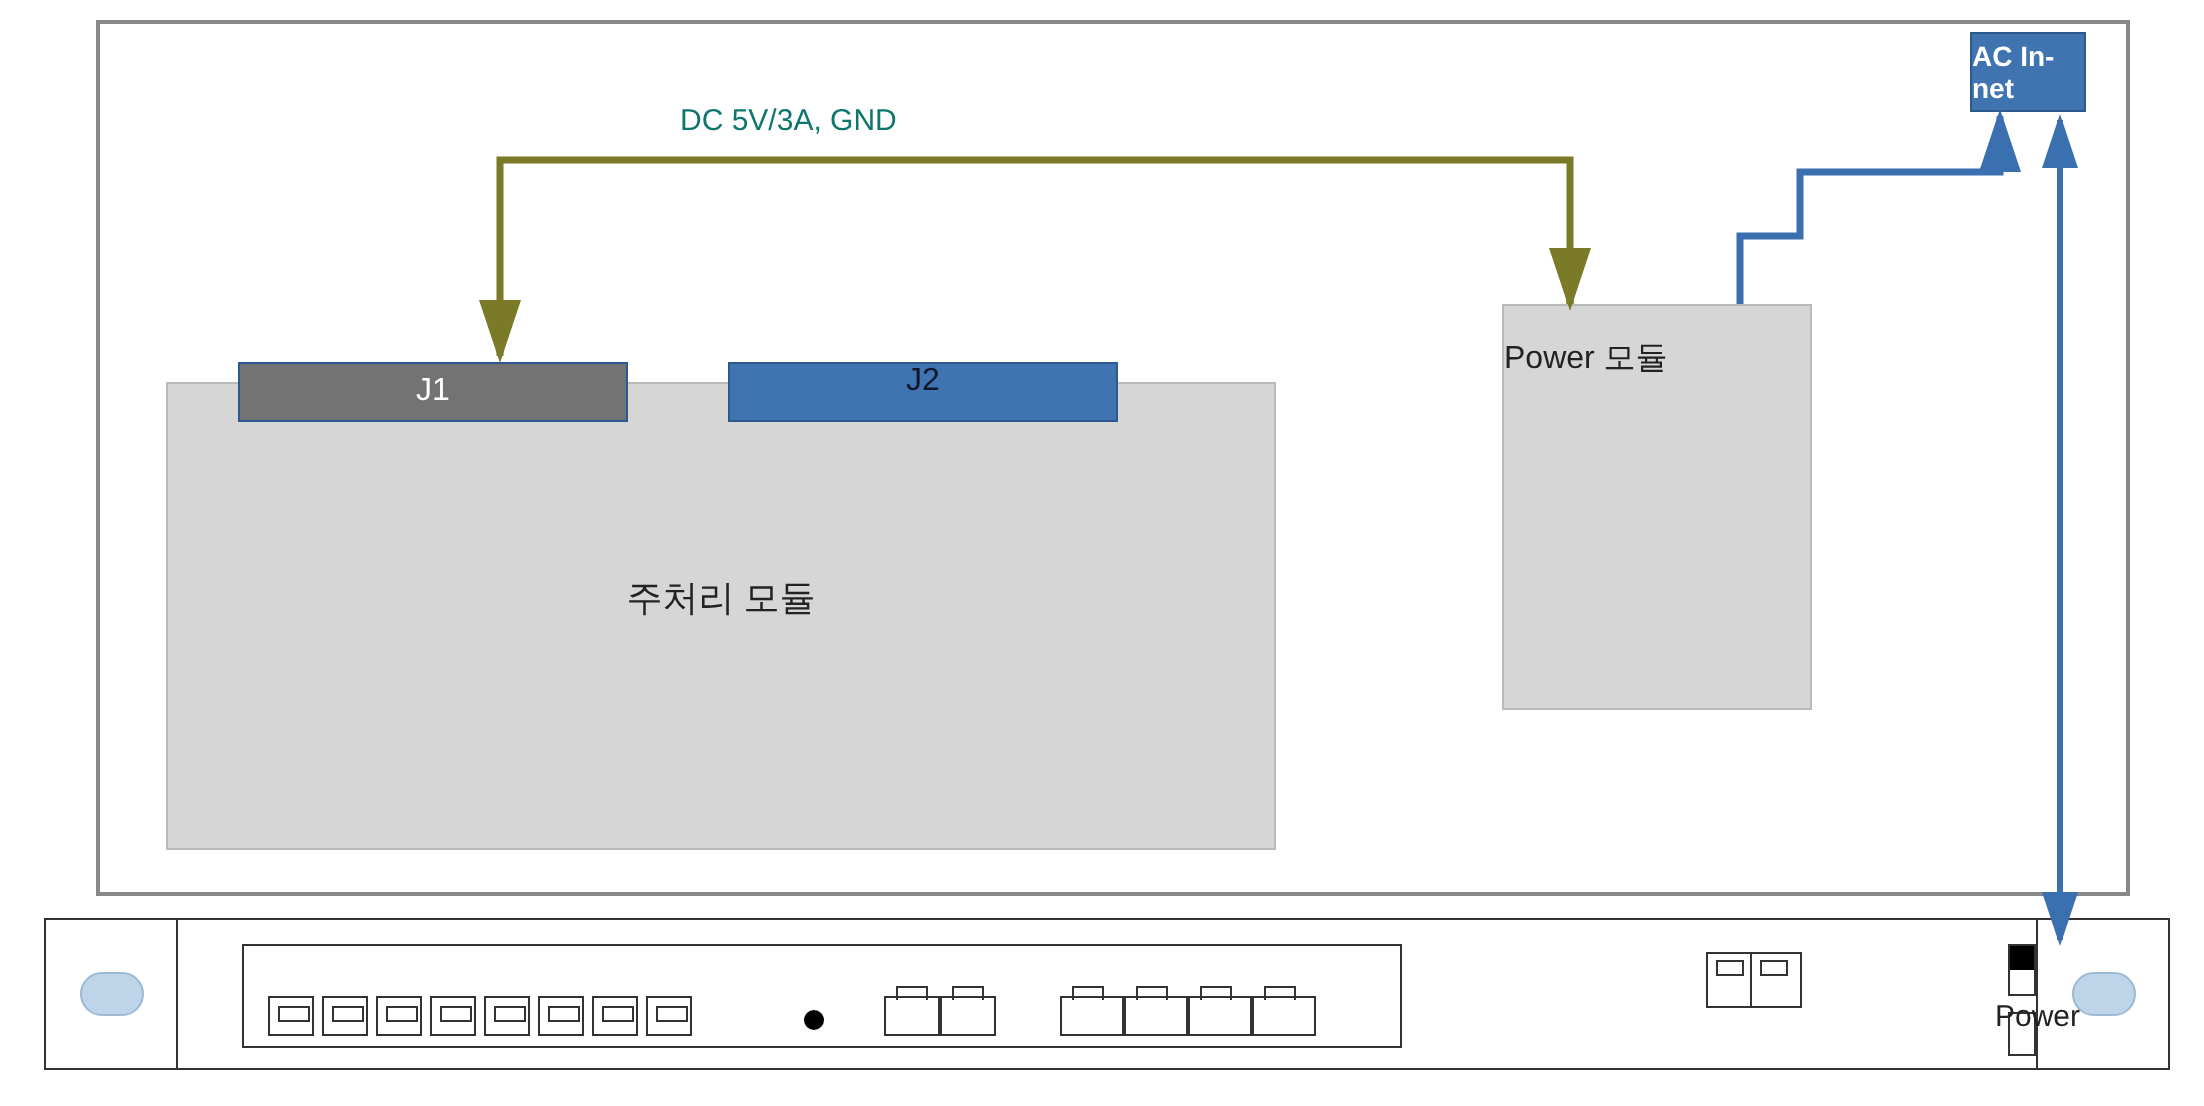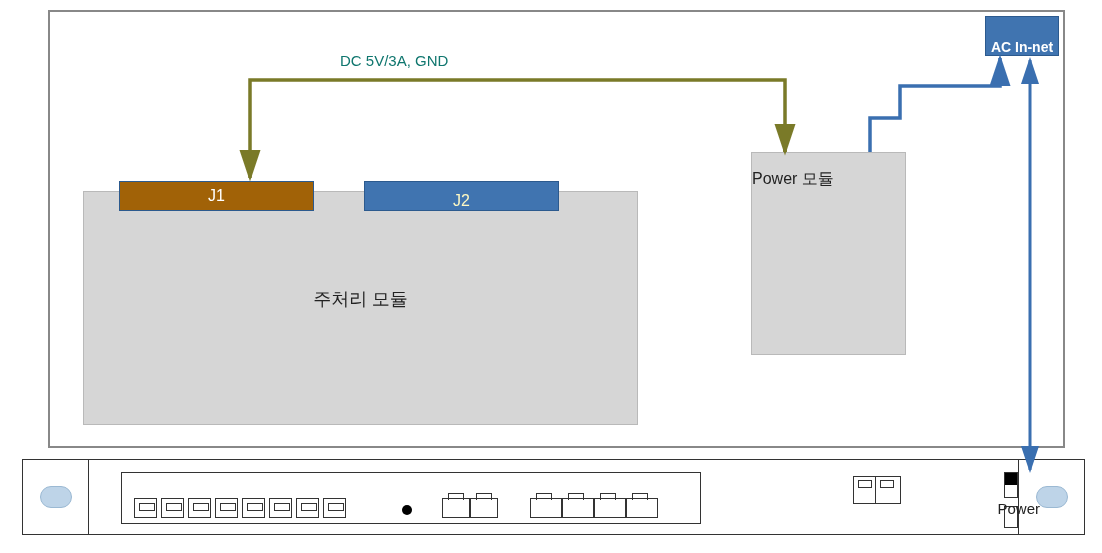--- a/index.html
+++ b/index.html
@@ -16,26 +16,26 @@
       top: 10px;
       width: 1017px;
       height: 438px;
       border: 2px solid #888;
       background: #fff;
     }
     .ac-inlet {
       position: absolute;
       left: 985px;
       top: 16px;
-      width: 74px;
+      width: 58px;
       height: 40px;
       background: #4074b0;
       border: 1.5px solid #2c5a8e;
       display: flex;
-      align-items: flex-end;
+      align-items: center;
       justify-content: center;
       color: #fff;
       font-weight: bold;
       font-size: 14px;
     }
     .dc-label {
       position: absolute;
       left: 340px;
       top: 52px;
       font-size: 15px;
@@ -59,40 +59,40 @@
       text-align: center;
       font-size: 18px;
       color: #222;
     }
     .j1-connector {
       position: absolute;
       left: 119px;
       top: 181px;
       width: 195px;
       height: 30px;
-      background: #a16207;
+      background: #737373;
       border: 1.5px solid #2c5a8e;
       display: flex;
       align-items: center;
       justify-content: center;
       color: #fff;
       font-size: 16px;
     }
     .j2-connector {
       position: absolute;
       left: 364px;
       top: 181px;
       width: 195px;
       height: 30px;
       background: #4074b0;
       border: 1.5px solid #2c5a8e;
       display: flex;
-      align-items: flex-end;
+      align-items: flex-start;
       justify-content: center;
-      color: #fef9c3;
+      color: #0f172a;
       font-size: 16px;
     }
     .power-module {
       position: absolute;
       left: 751px;
       top: 152px;
       width: 155px;
       height: 203px;
       background: #d6d6d6;
       border: 1.5px solid #b9b9b9;

